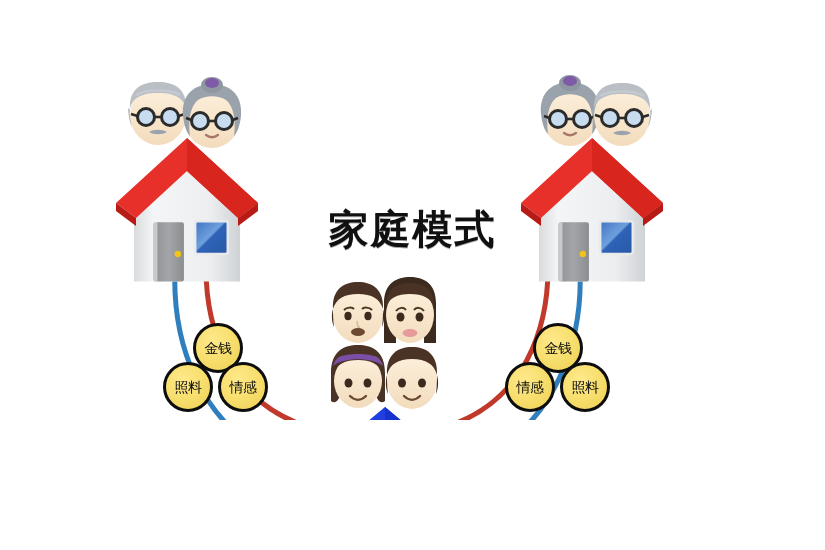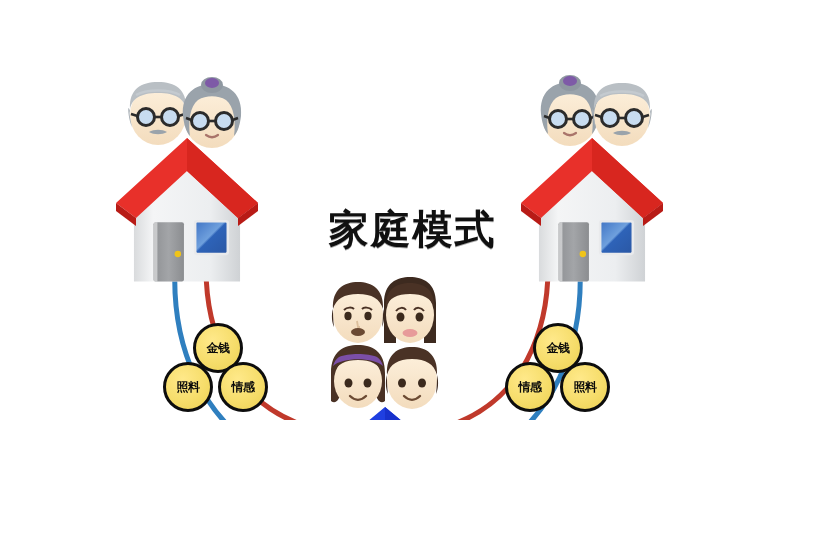--- a/index.html
+++ b/index.html
@@ -51,22 +51,22 @@
     position: absolute;
     width: 50px;
     height: 50px;
     border-radius: 50%;
     background: radial-gradient(circle at 38% 32%, #ffe98a 0%, #f6dd6b 55%, #ecd052 100%);
     border: 3.5px solid #0d0d0d;
     box-sizing: border-box;
     display: flex;
     align-items: center;
     justify-content: center;
-    font-size: 12px;
-    font-weight: 700;
+    font-size: 14px;
+    font-weight: 400;
     color: #0b0b0b;
     letter-spacing: -0.6px;
     line-height: 1;
     font-family: "DejaVu Sans", "Liberation Sans", sans-serif;
   }
 </style>
 </head>
 <body>
 
 <div id="stage">

